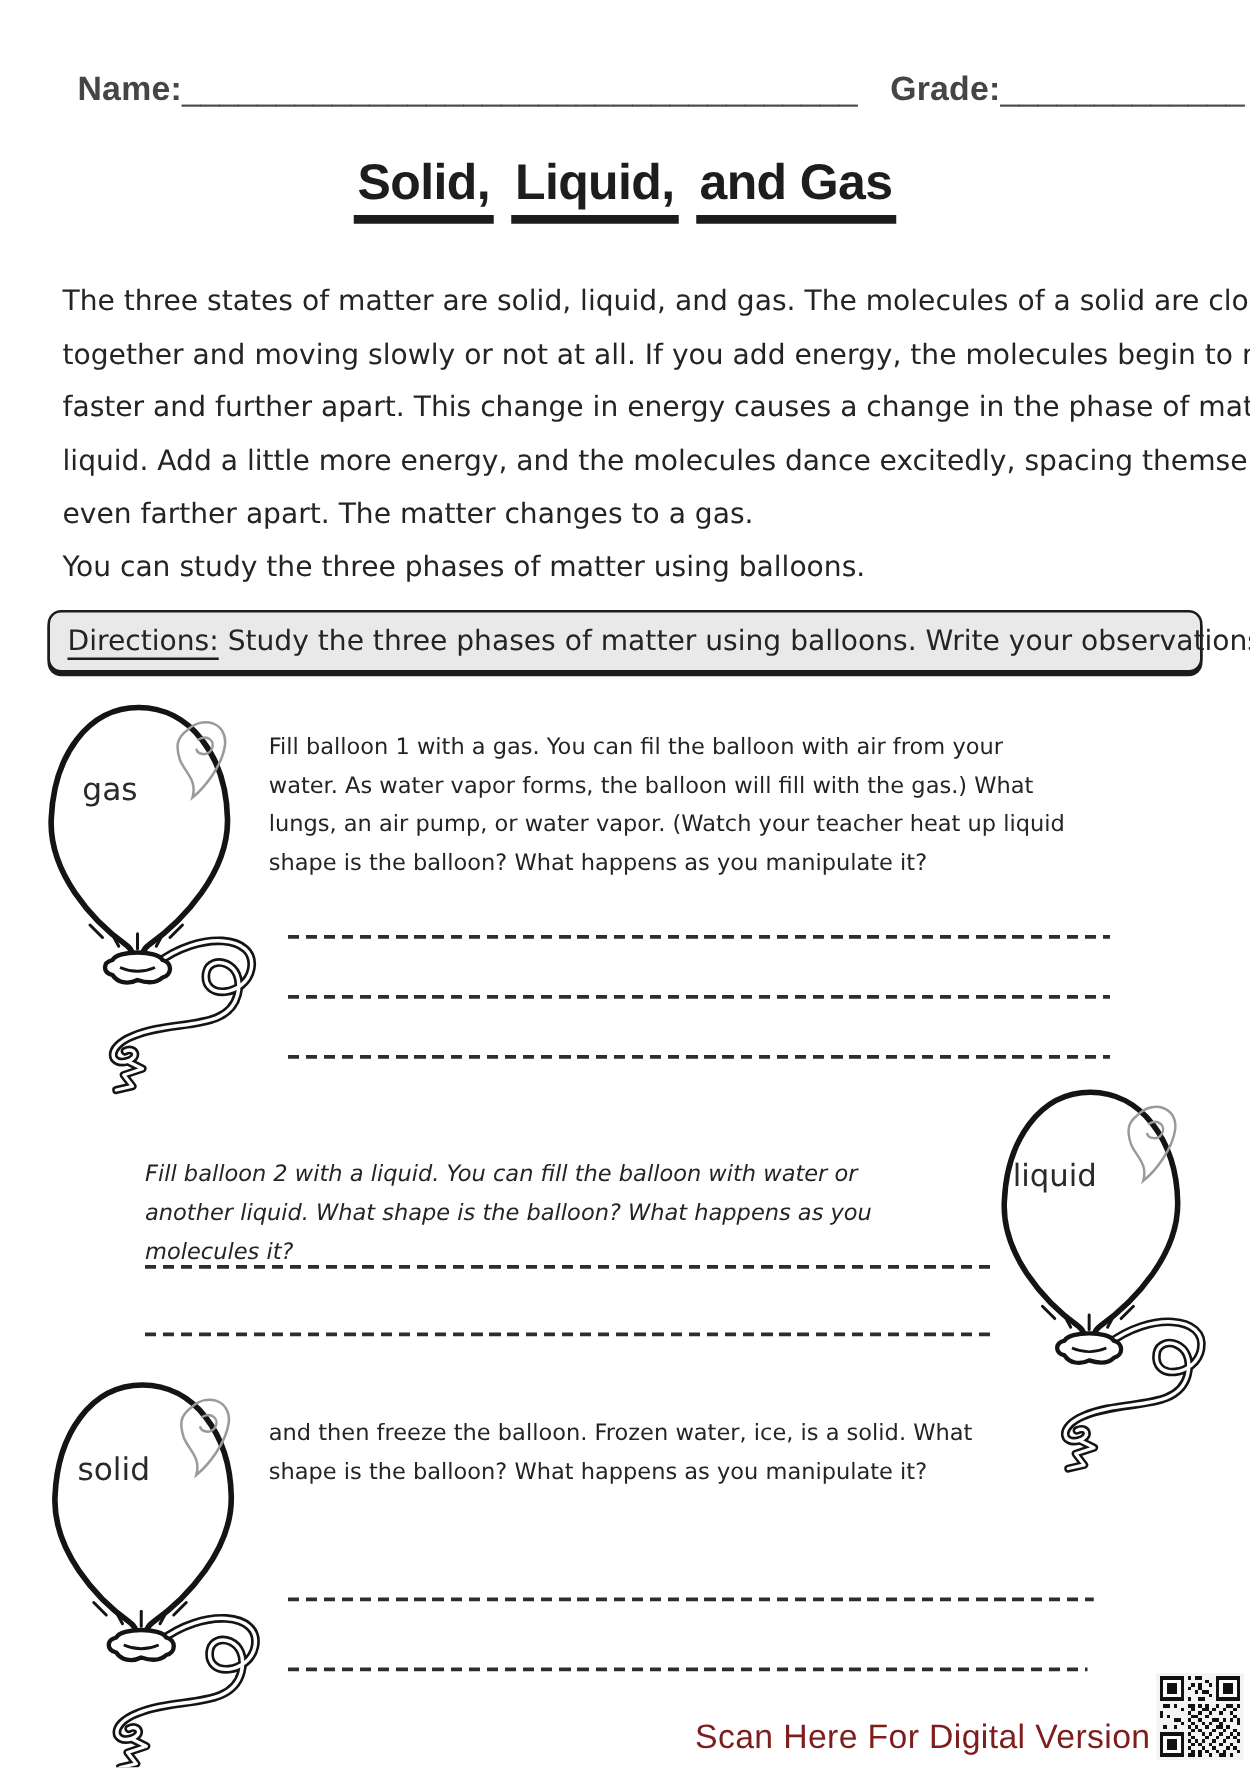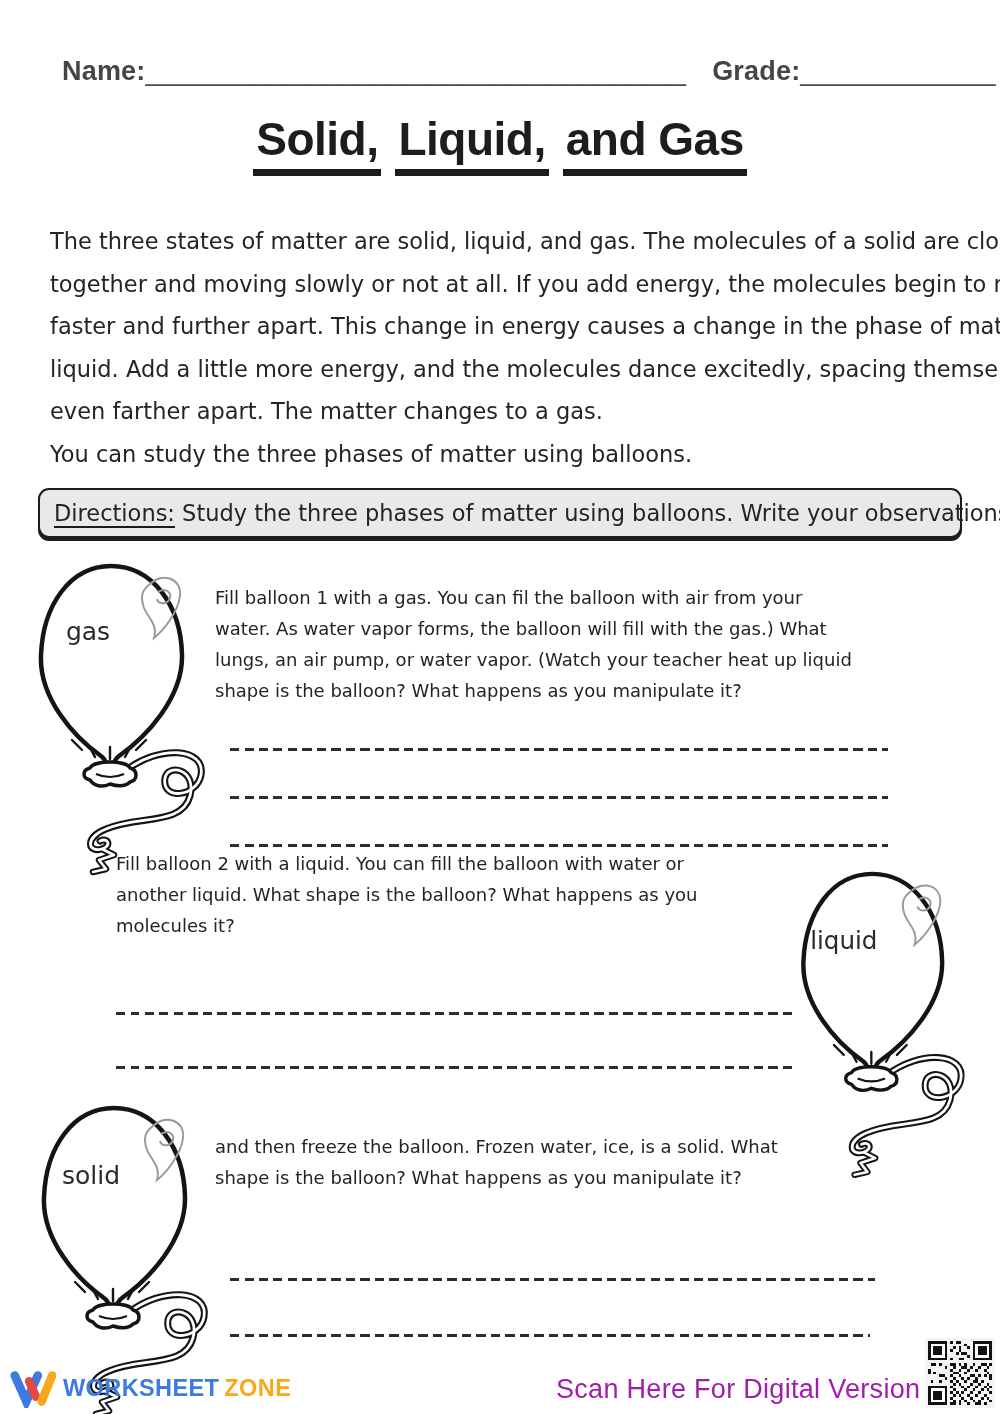--- a/index.html
+++ b/index.html
@@ -9,55 +9,55 @@
     overflow:hidden; font-family:"Liberation Sans", sans-serif; color:#2b2b2b;
   }
   .abs { position:absolute; }
 
   
   .header-row { left:62px; top:56px; font-size:27px; font-weight:600; color:#454545; white-space:nowrap; letter-spacing:.2px; }
   .blank-line { font-weight:400; color:#4a4a4a; letter-spacing:0; }
   .grade-label { margin-left:26px; }
 
   
-  .title { left:0; top:112px; width:1000px; text-align:center; font-size:46px; font-weight:800; color:#1d1d1d; letter-spacing:-.5px; }
+  .title { left:0; top:124px; width:1000px; text-align:center; font-size:40px; font-weight:800; color:#1d1d1d; letter-spacing:-.5px; }
   .title span { border-bottom:7px solid #1d1d1d; padding:0 3px 3px; margin:0 7px; display:inline-block; }
 
   
   .hand { font-family:"DejaVu Sans", sans-serif; color:#242424; }
   .intro { left:50px; top:220px; font-size:22.5px; }
   .intro div { line-height:42.5px; white-space:nowrap; }
 
   
   .directions { left:38px; top:488px; width:924px; height:50px;
     background:#e9e9e9; border:2.5px solid #1c1c1c; border-radius:11px;
     box-shadow:0 3px 0 #1c1c1c; font-size:22.5px; display:flex; align-items:center; padding-left:14px; white-space:nowrap; }
   .directions .dlabel { border-bottom:2.5px solid #1c1c1c; }
 
   
   .qtext { font-size:18px; }
   .qtext div { line-height:31px; white-space:nowrap; }
   .q1 { left:215px; top:582px; }
-  .q2 { left:116px; top:848px; }
+  .q2 { left:116px; top:924px;font-style:italic; }
   .q3 { left:215px; top:1131px; }
 
   
   .dash-line { height:3.2px;
     background:repeating-linear-gradient(90deg,#2d2d2d 0 9px,transparent 9px 14.5px); }
 
   
   .balloon-svg { position:absolute; overflow:visible; }
   .balloon-label { font-family:"DejaVu Sans", sans-serif; font-size:25px; fill:#2a2a2a; }
 
   
   .footer-logo { left:10px; top:1368px; display:flex; align-items:center; gap:7px; }
   .logo-words { font-size:23.5px; font-weight:800; letter-spacing:.4px; white-space:nowrap; }
   .logo-w1 { color:#3D7BE0; }
   .logo-w2 { color:#F7A81B; margin-left:5px; }
-  .scan-text { left:556px; top:1374px; font-size:27px; color:#a21caf; letter-spacing:.3px; white-space:nowrap; }
+  .scan-text { left:556px; top:1374px; font-size:27px; color:#7f1d1d; letter-spacing:.3px; white-space:nowrap; }
   .qr { left:925px; top:1338px; }
 </style>
 </head>
 <body>
 
 <div class="page">
 
   <svg width="0" height="0" style="position:absolute">
     <defs>
       <g id="balloon-art">
@@ -139,30 +139,20 @@
     <use href="#balloon-art"></use>
     <text class="balloon-label" x="66" y="84" text-anchor="middle">solid</text>
   </svg>
   <div class="abs hand qtext q3">
     <div>and then freeze the balloon. Frozen water, ice, is a solid. What</div>
     <div>shape is the balloon? What happens as you manipulate it?</div>
   </div>
   <div class="abs dash-line" style="left:230px;top:1278px;width:645px"></div>
   <div class="abs dash-line" style="left:230px;top:1334px;width:640px"></div>
 
-  <div class="abs footer-logo">
-    <svg width="46" height="40" viewBox="0 0 48 40">
-      <g fill="none" stroke-linecap="round">
-        <path d="M5 7 L17 34 L29 7" stroke="#3D7BE0" stroke-width="9"></path>
-        <path d="M20 13 L27 29" stroke="#E8473F" stroke-width="9"></path>
-        <path d="M33 34 L44 7" stroke="#F7A81B" stroke-width="9"></path>
-      </g>
-    </svg>
-    <div class="logo-words"><span class="logo-w1">WORKSHEET</span><span class="logo-w2">ZONE</span></div>
-  </div>
 
   <div class="abs scan-text">Scan Here For Digital Version</div>
 
   <svg class="abs qr" width="70" height="70" viewBox="0 0 25 25" shape-rendering="crispEdges">
     <rect x="0" y="0" width="25" height="25" fill="#f4f4f4"></rect>
     <g fill="#111111">
       <rect x="1" y="1" width="7" height="7"></rect>
         <rect x="17" y="1" width="7" height="7"></rect>
         <rect x="1" y="17" width="7" height="7"></rect>
     </g>

